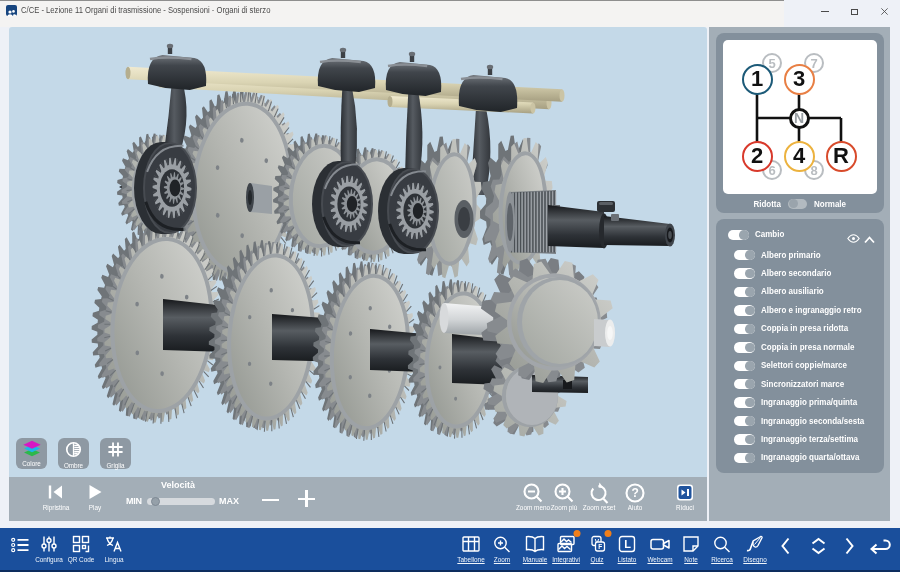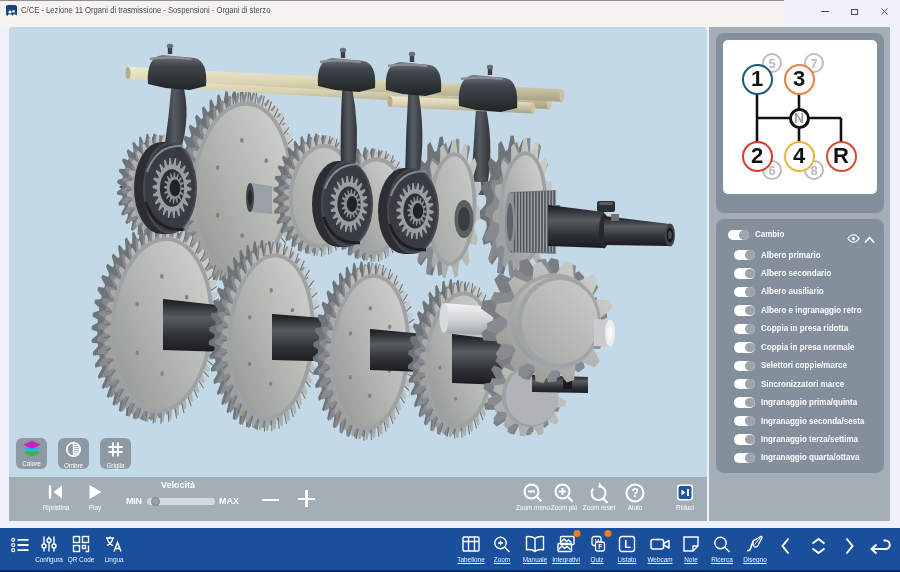--- a/index.html
+++ b/index.html
@@ -368,20 +368,27 @@
 <div style="position:absolute;left:81px;top:13px;width:20px;height:20px;border:2px solid #b9bdc1;border-radius:50%;background:#fff;box-sizing:border-box;display:flex;align-items:center;justify-content:center;font-weight:bold;font-size:13px;color:#b9bdc1;">7</div>
 <div style="position:absolute;left:39px;top:120px;width:20px;height:20px;border:2px solid #b9bdc1;border-radius:50%;background:#fff;box-sizing:border-box;display:flex;align-items:center;justify-content:center;font-weight:bold;font-size:13px;color:#b9bdc1;">6</div>
 <div style="position:absolute;left:81px;top:120px;width:20px;height:20px;border:2px solid #b9bdc1;border-radius:50%;background:#fff;box-sizing:border-box;display:flex;align-items:center;justify-content:center;font-weight:bold;font-size:13px;color:#b9bdc1;">8</div>
 <div style="position:absolute;left:18.5px;top:23.5px;width:31.0px;height:31.0px;border:2.6px solid #1c5a78;border-radius:50%;background:#fff;box-sizing:border-box;display:flex;align-items:center;justify-content:center;font-weight:bold;font-size:22px;color:#111;">1</div>
 <div style="position:absolute;left:60.5px;top:23.5px;width:31.0px;height:31.0px;border:2.6px solid #e87f44;border-radius:50%;background:#fff;box-sizing:border-box;display:flex;align-items:center;justify-content:center;font-weight:bold;font-size:22px;color:#111;">3</div>
 <div style="position:absolute;left:65.5px;top:67.5px;width:21.0px;height:21.0px;border:3px solid #111;border-radius:50%;background:#fff;box-sizing:border-box;display:flex;align-items:center;justify-content:center;font-weight:bold;font-size:14px;color:#9aa0a5;">N</div>
 <div style="position:absolute;left:18.5px;top:100.5px;width:31.0px;height:31.0px;border:2.6px solid #d8392b;border-radius:50%;background:#fff;box-sizing:border-box;display:flex;align-items:center;justify-content:center;font-weight:bold;font-size:22px;color:#111;">2</div>
 <div style="position:absolute;left:60.5px;top:100.5px;width:31.0px;height:31.0px;border:2.6px solid #ecb23e;border-radius:50%;background:#fff;box-sizing:border-box;display:flex;align-items:center;justify-content:center;font-weight:bold;font-size:22px;color:#111;">4</div>
 <div style="position:absolute;left:102.5px;top:100.5px;width:31.0px;height:31.0px;border:2.6px solid #d84b2b;border-radius:50%;background:#fff;box-sizing:border-box;display:flex;align-items:center;justify-content:center;font-weight:bold;font-size:22px;color:#111;">R</div>
     </div>
+    <div class="abs" style="left:0;top:165px;width:168px;height:14px;">
+      <span style="position:absolute;right:103px;top:1px;font-size:9px;font-weight:bold;color:#fff;white-space:nowrap;transform:scaleX(0.89);transform-origin:100% 0;">Ridotta</span>
+      <div style="position:absolute;left:72px;top:0.5px;width:19px;height:10px;background:#b2bac0;border-radius:5.5px;">
+          <div style="position:absolute;left:0.5px;top:0.5px;width:9px;height:9px;background:#9aa4ac;border-radius:50%;"></div>
+        </div>
+      <span style="position:absolute;left:98px;top:1px;font-size:9px;font-weight:bold;color:#fff;white-space:nowrap;transform:scaleX(0.89);transform-origin:0 0;">Normale</span>
+    </div>
   </div>
 
   <div class="abs" style="left:7px;top:192px;width:168px;height:254px;background:#83909c;border-radius:8px;">
     <div style="position:absolute;left:12px;top:10.5px;width:21px;height:10.5px;background:#fff;border-radius:5.25px;">
         <div style="position:absolute;right:0.5px;top:0.5px;width:9.5px;height:9.5px;background:#9aa5ae;border-radius:50%;"></div>
       </div>
     <div class="abs" style="left:39px;top:10px;font-size:9px;font-weight:bold;color:#fff;transform:scaleX(0.89);transform-origin:0 0;">Cambio</div>
     <div class="abs" style="left:131px;top:10px;"><svg width="13" height="9" viewBox="0 0 13 9" fill="none" stroke="#fff" stroke-width="1.4">
           <path d="M0.8 4.5C3 1.5 5.8 0.8 6.5 0.8s3.5.7 5.7 3.7c-2.2 3-5 3.7-5.7 3.7S3 7.5 0.8 4.5z" stroke-width="1.1"></path>
           <circle cx="6.5" cy="4.5" r="1.5" fill="#fff" stroke="none"></circle>

